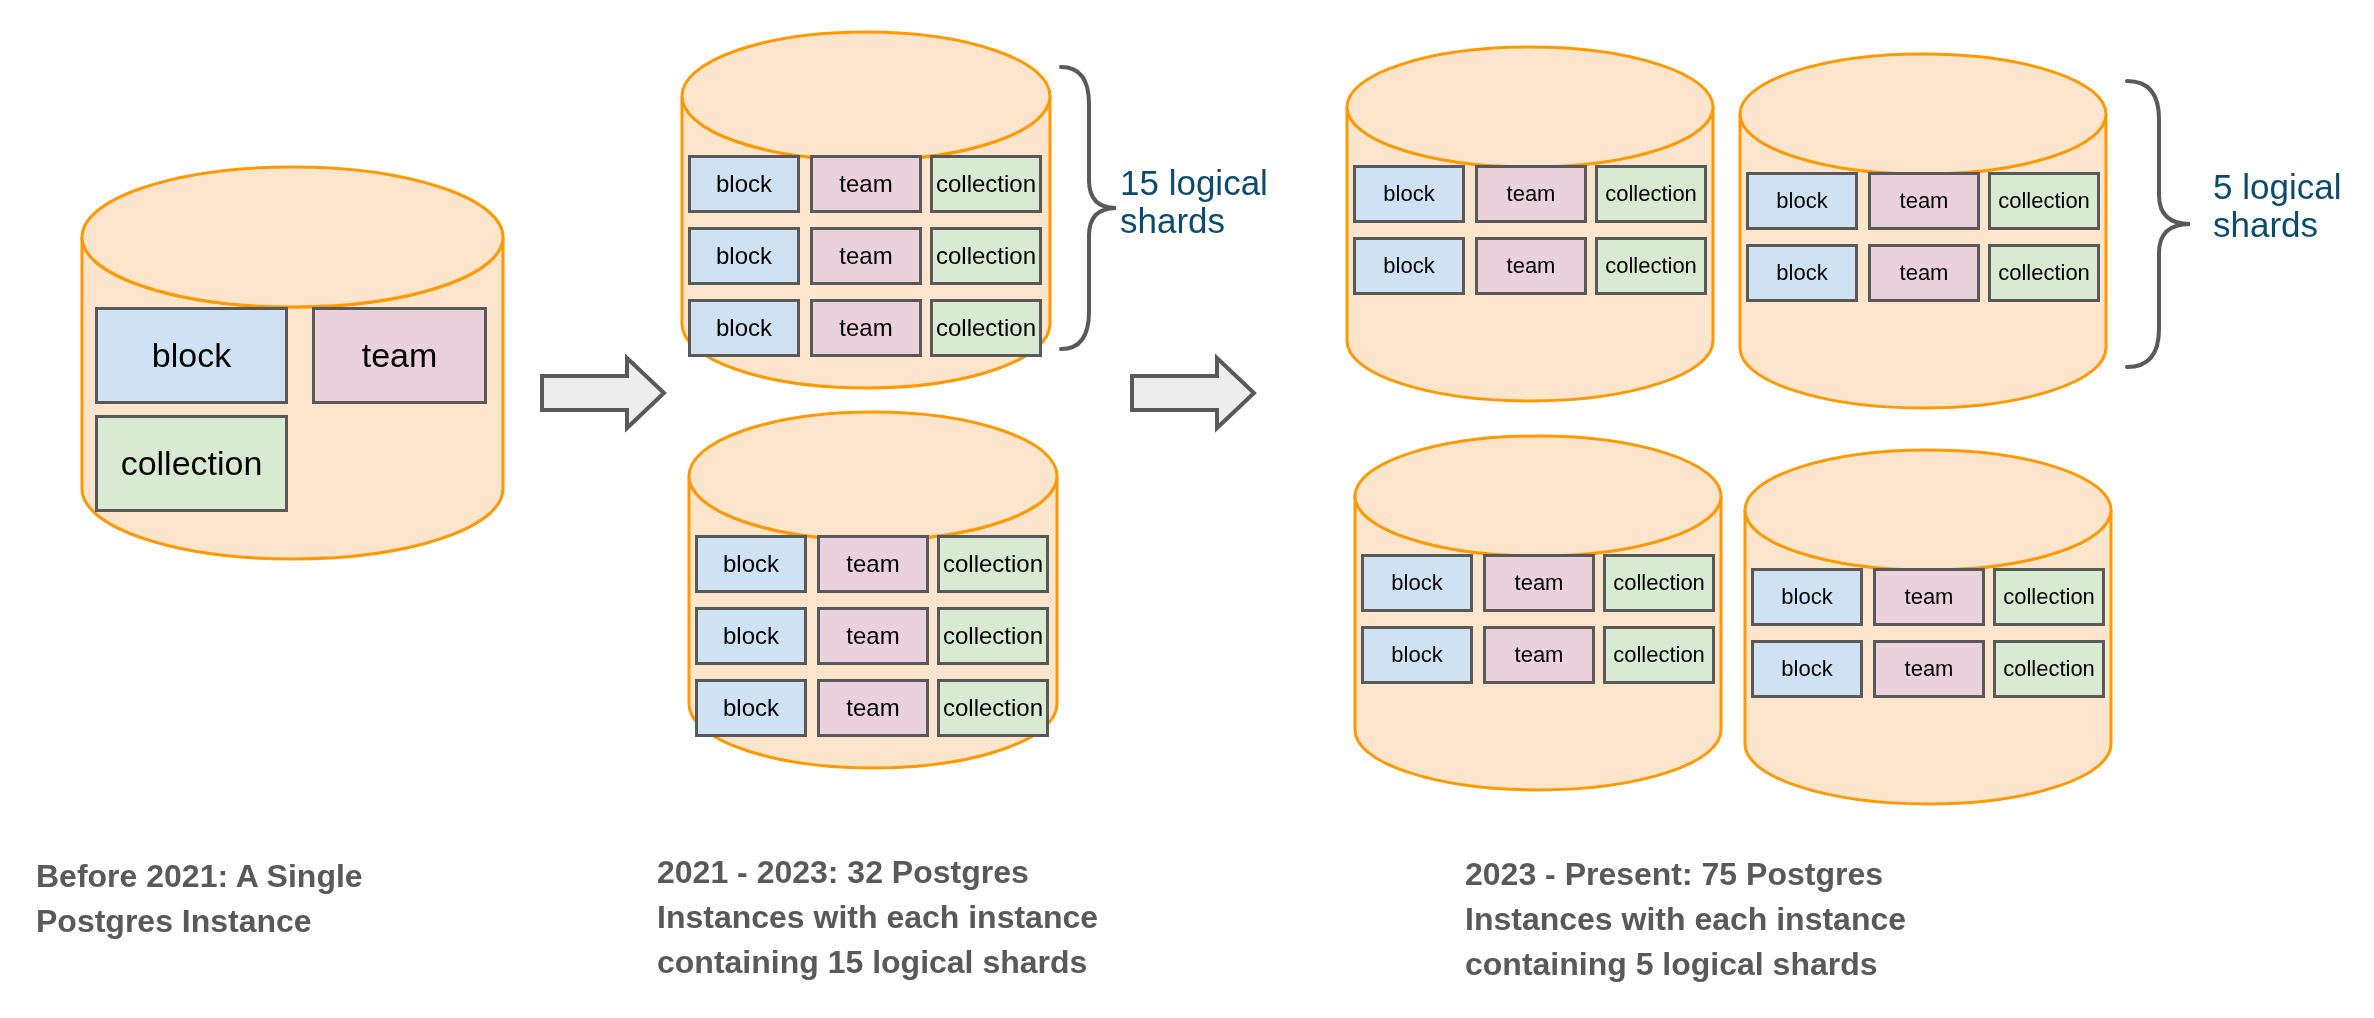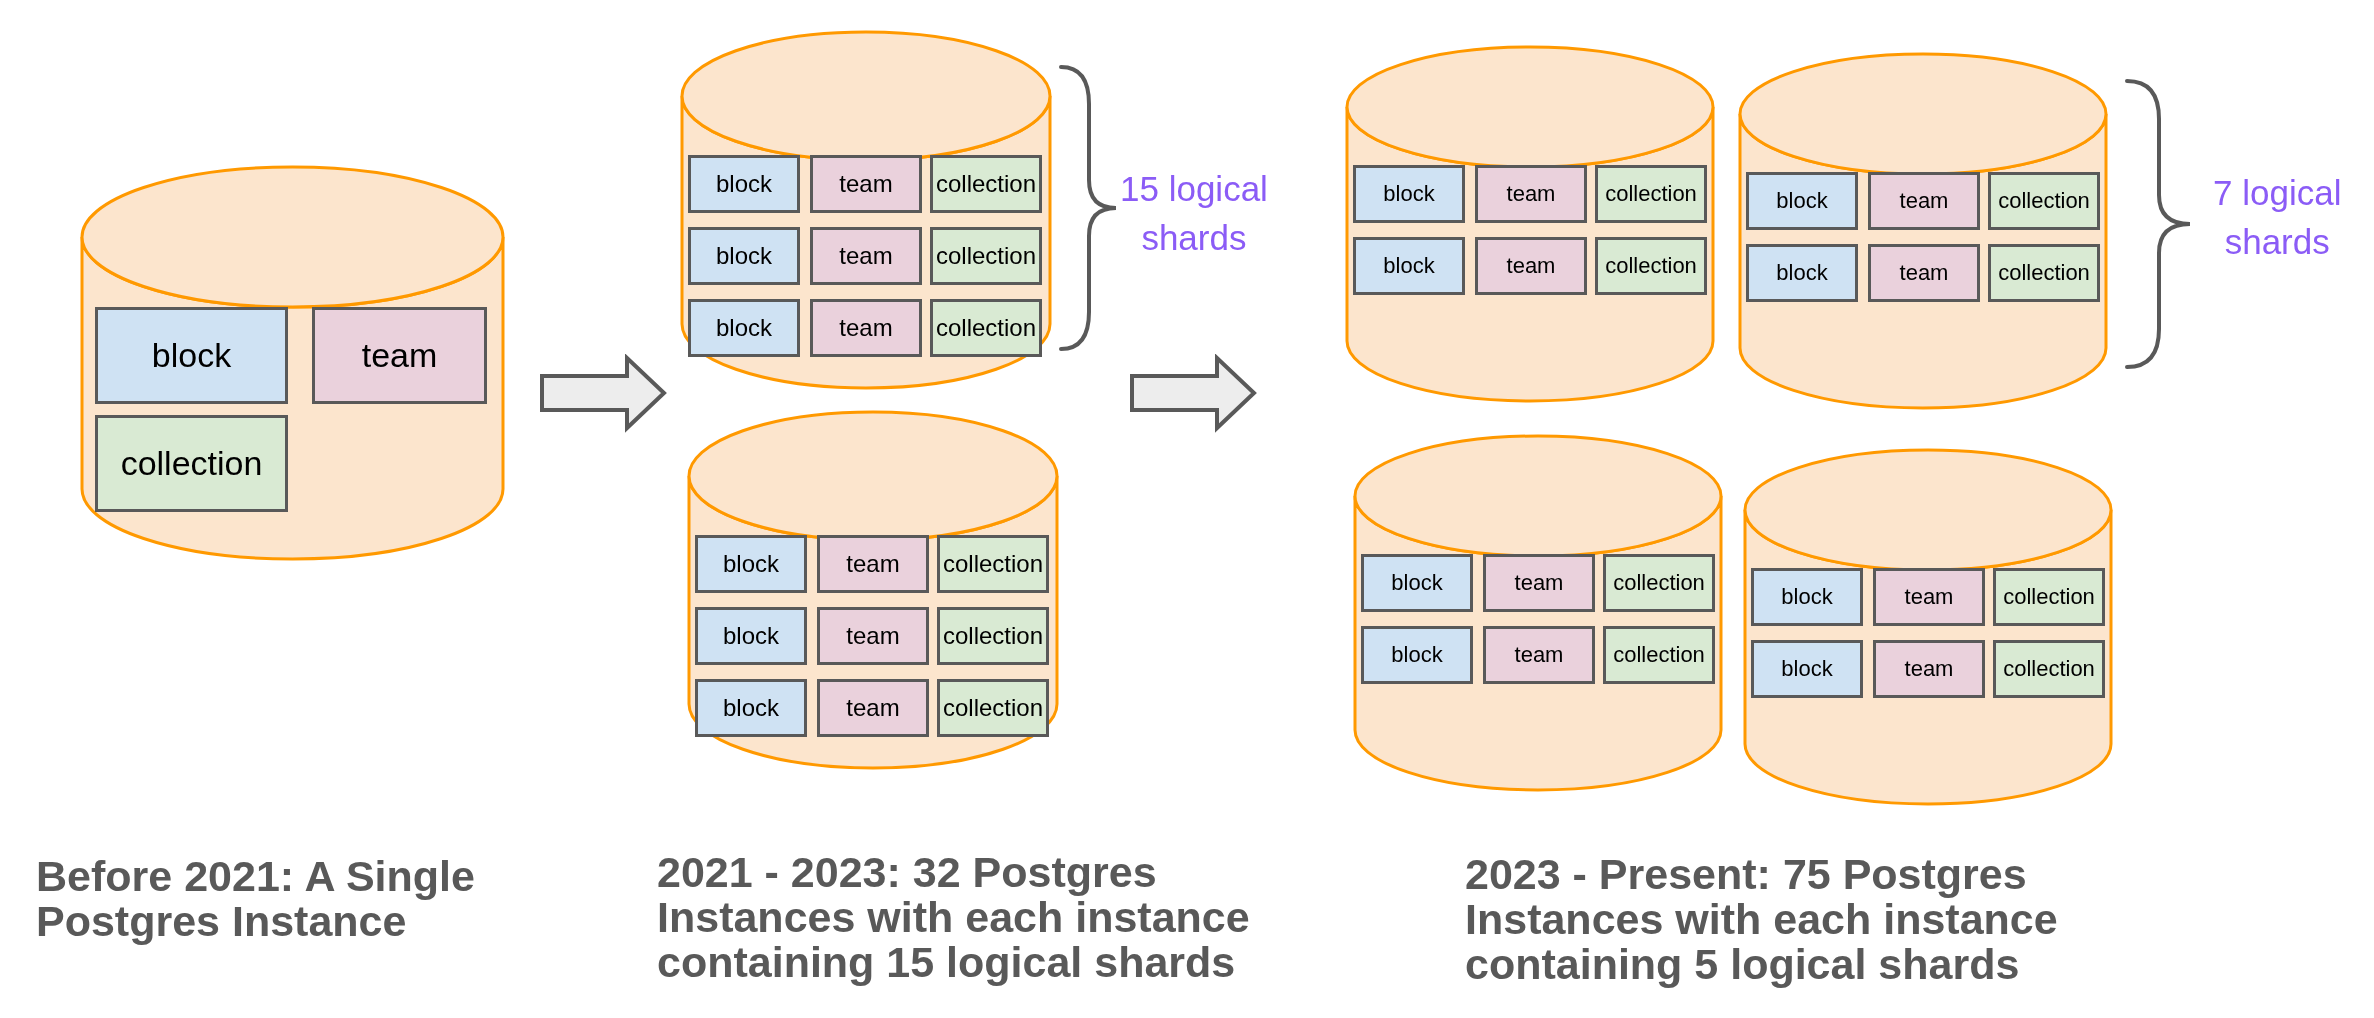--- a/index.html
+++ b/index.html
@@ -16,32 +16,31 @@
     position:absolute;
     display:flex;align-items:center;justify-content:center;
     border:3px solid #595959;
     color:#000000;
     box-sizing:border-box;
     white-space:nowrap;
   }
   .caption{
     position:absolute;
     font-weight:bold;
-    font-size:43px;
+    font-size:32px;
     line-height:45px;
     color:#595959;
     white-space:pre-line;
   }
   .annotation{
     position:absolute;
     font-size:35px;
-    line-height:49px;
-    color:#8b5cf6;
+    line-height:38px;
+    color:#0c4a6e;
     white-space:pre-line;
-    text-align:center;
   }
   .arrow, .brace{position:absolute;}
 </style>
 </head>
 <body>
 
 <div class="canvas">
 
   <div id="cylinder-layer">
       <div class="cylinder" style="left: 80px; top: 165px; width: 425px; height: 396px;">
@@ -144,21 +143,21 @@
   <svg class="brace" style="left:1058px;top:64px" width="62" height="288" viewBox="0 0 62 288">
     <path d="M3 3 Q31 3 31 40 L31 116 Q31 144 58 144 Q31 144 31 172 L31 248 Q31 285 3 285" fill="none" stroke="#595959" stroke-width="4" stroke-linecap="round"></path>
   </svg>
 
   <svg class="brace" style="left:2124px;top:78px" width="70" height="292" viewBox="0 0 70 292">
     <path d="M3 3 Q35 3 35 41 L35 117 Q35 146 66 146 Q35 146 35 175 L35 251 Q35 289 3 289" fill="none" stroke="#595959" stroke-width="4" stroke-linecap="round"></path>
   </svg>
 
   <div class="annotation" style="left:1120px;top:164px">15 logical
 shards</div>
-  <div class="annotation" style="left:2213px;top:168px">7 logical
+  <div class="annotation" style="left:2213px;top:168px">5 logical
 shards</div>
 
   <div class="caption" style="left:36px;top:854px">Before 2021: A Single
 Postgres Instance</div>
   <div class="caption" style="left:657px;top:850px">2021 - 2023: 32 Postgres
 Instances with each instance
 containing 15 logical shards</div>
   <div class="caption" style="left:1465px;top:852px">2023 - Present: 75 Postgres
 Instances with each instance
 containing 5 logical shards</div>

